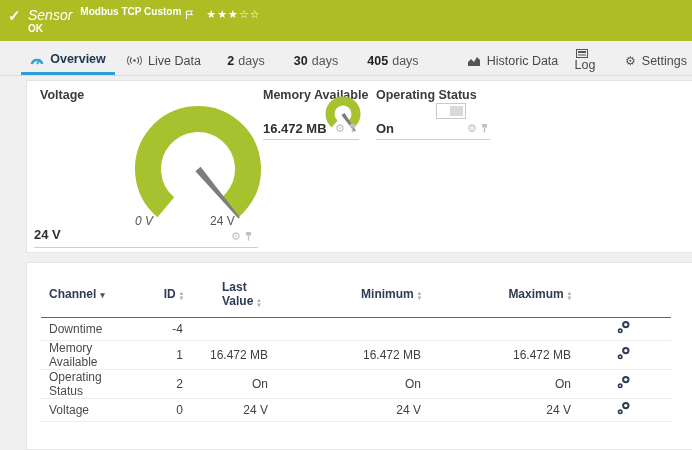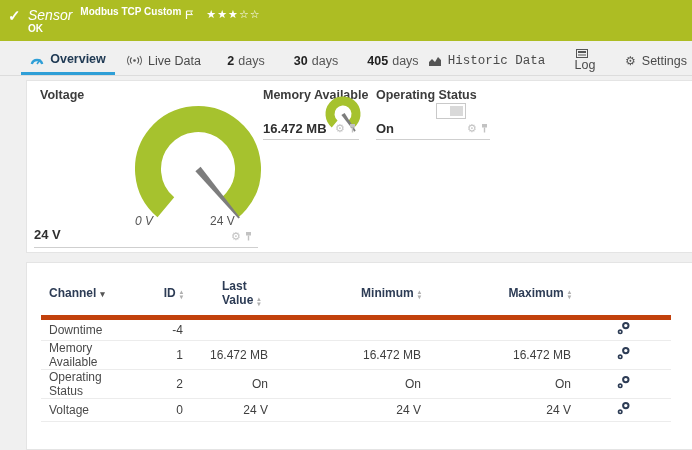--- a/index.html
+++ b/index.html
@@ -37,21 +37,21 @@
   .g-line  { position:absolute; height:1px; background:#cfcfcf; }
   .g-scale { position:absolute; font-size:12px; color:#555; }
   .mini-icons { position:absolute; display:flex; align-items:center; color:#c2c2c2; }
   .mini-icons .gg { font-size:11px; line-height:1; margin-right:3px; }
 
   .toggle { position:absolute; left:409px; top:22px; width:30px; height:16px; background:#fff; border:1px solid #c9c9c9; }
   .toggle .knob { position:absolute; right:2px; top:2px; width:13px; height:10px; background:#d9d9d9; }
 
   
   table { position:absolute; left:14px; top:8px; width:630px; border-collapse:collapse; table-layout:fixed; }
-  thead th { height:46px; vertical-align:middle; border-bottom:5px solid #c2410c;
+  thead th { height:46px; vertical-align:middle; border-bottom:1px solid #c2410c;
              color:#2d3c55; font-size:12px; font-weight:bold; text-align:right; padding:0; }
   thead th.ch { text-align:left; padding-left:8px; }
   tbody td { height:23px; border-bottom:1px solid #ececec; font-size:12px; color:#3f3f3f;
              text-align:right; padding:0; }
   tbody td.ch { text-align:left; padding-left:8px; color:#4a4a4a; }
   td.setcol { text-align:left; padding-left:46px; }
   .hwrap { width:46px; margin-left:auto; text-align:left; line-height:14px; }
   .sort { display:inline-flex; flex-direction:column; font-size:6.5px; line-height:5px;
           color:#b0b0b0; margin-left:4px; vertical-align:middle; font-style:normal; }
   .sortdown { font-size:9px; color:#555; margin-left:4px; vertical-align:middle; }
@@ -104,21 +104,21 @@
         <span class="unit">days</span>
     </div>
     <div class="tab" style="left:290px;width:52px;">
       <span class="num">30</span>
         <span class="unit">days</span>
     </div>
     <div class="tab" style="left:364px;width:58px;">
       <span class="num">405</span>
         <span class="unit">days</span>
     </div>
-    <div class="tab" style="left:446px;width:82px;font-family:Liberation Mono, monospace;">
+    <div class="tab" style="left:472px;width:82px;">
       <span class="ticon">
         <svg width="13" height="10" viewBox="0 0 13 10">
           <path d="M0 10 L0 6 L3 3 L6 6 L9 1 L12 4 L12 10 Z" fill="#555"></path>
         </svg>
       </span>
       <span>Historic Data</span>
     </div>
     <div class="tab" style="left:565px;width:40px;flex-direction:column;">
       <span class="ticon">
         <svg width="12" height="9" viewBox="0 0 12 9">

